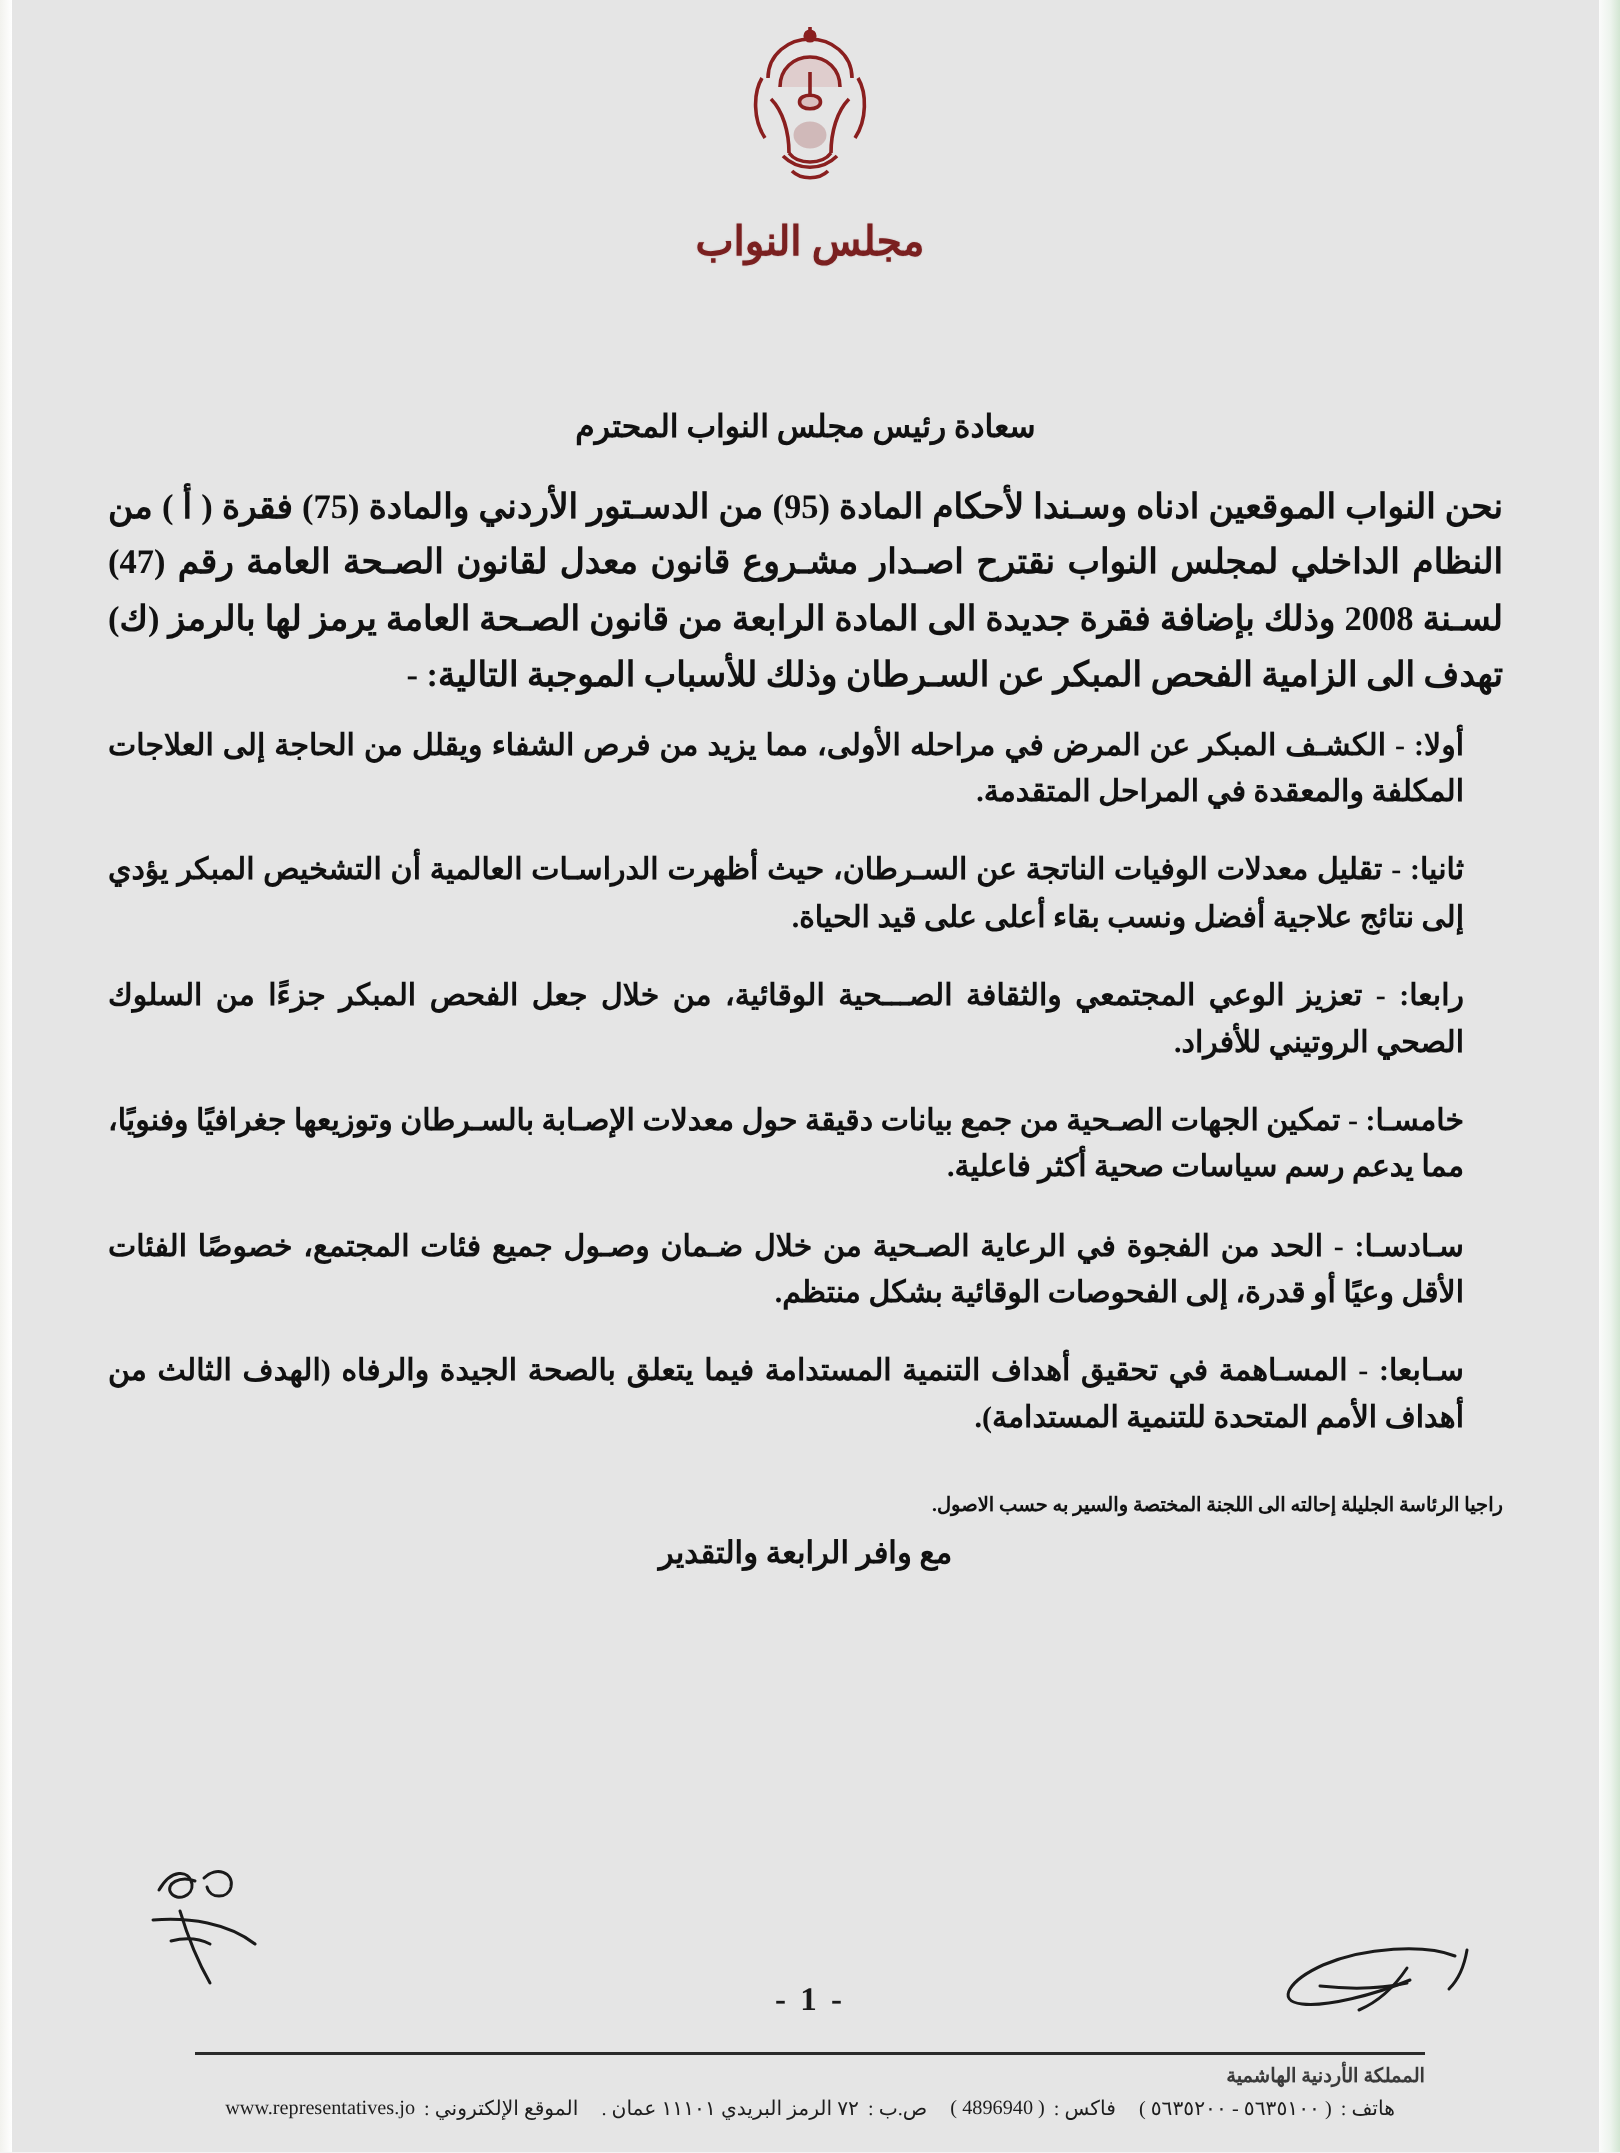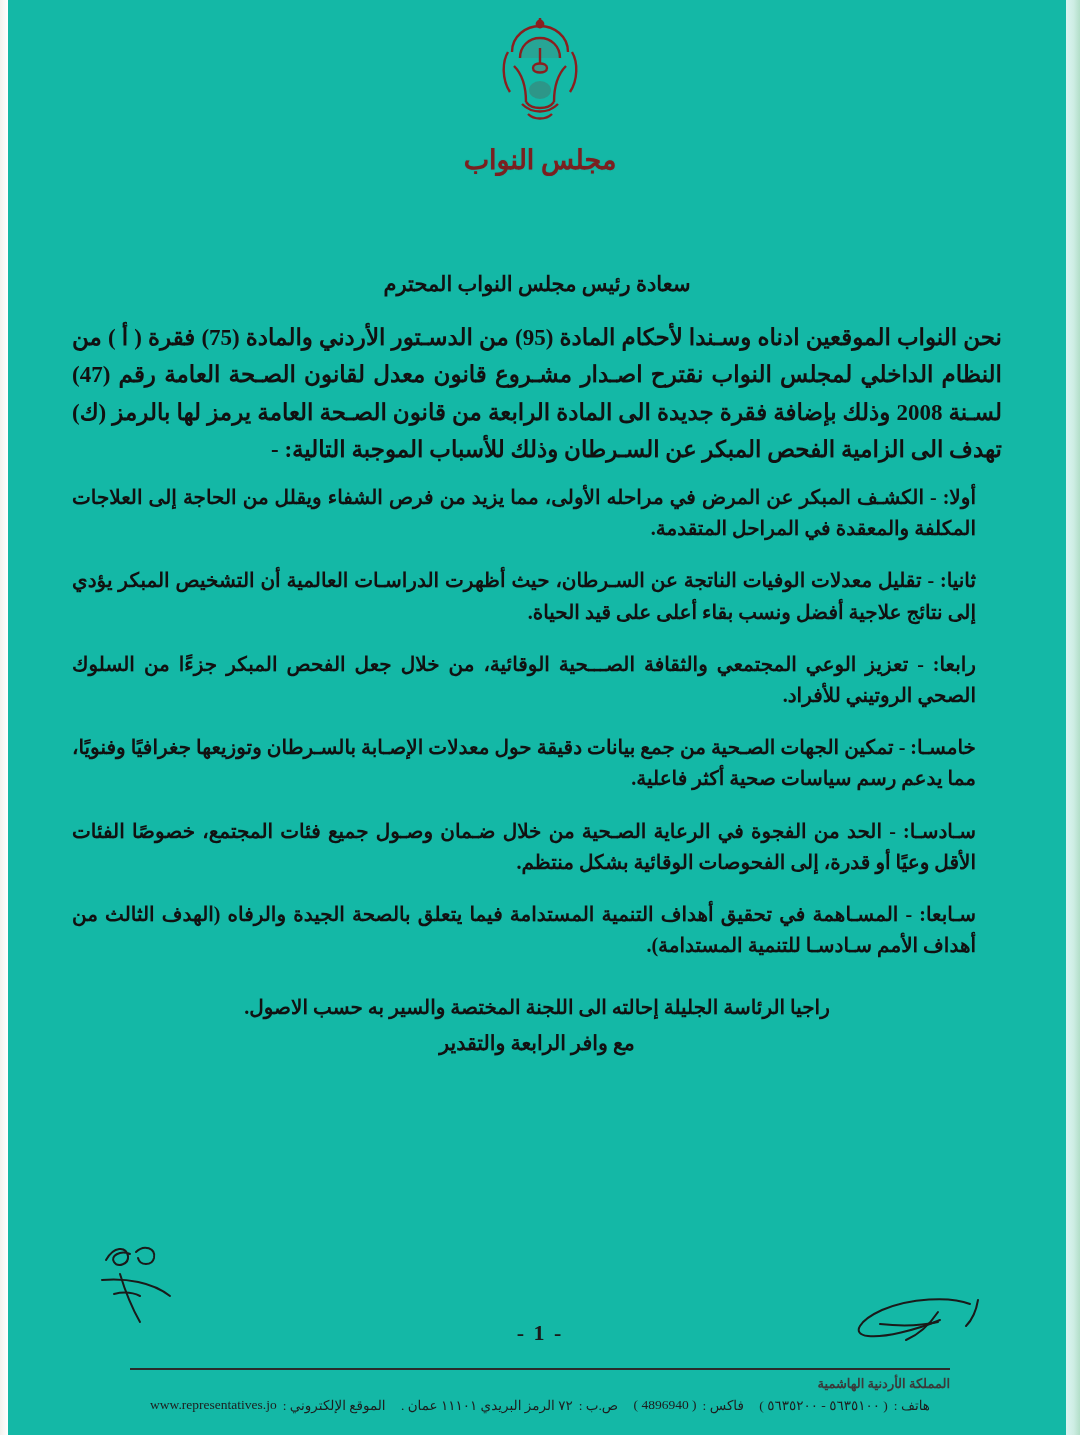--- a/index.html
+++ b/index.html
@@ -5,21 +5,21 @@
   html, body {
     margin: 0;
     padding: 0;
     background: #ffffff;
   }
   .page {
     position: relative;
     width: 1080px;
     height: 1435px;
     margin: 0 auto;
-    background: #14b8a6;
+    background: #e5e5e5;
     font-family: "Liberation Serif", "DejaVu Serif", serif;
     color: #111;
     overflow: hidden;
   }
   
   .scan-edge-right {
     position: absolute;
     top: 0;
     right: 0;
     width: 14px;
@@ -92,22 +92,21 @@
     font-size: 23px;
     line-height: 1.62;
   }
   p.item {
     padding-right: 26px;
     font-size: 20px;
     line-height: 1.56;
     margin: 0 0 21px 0;
   }
   p.closing {
-    text-align: center;
-    font-size: 20px;
+    font-size: 13px;
     font-weight: bold;
     margin: 34px 0 12px 0;
   }
   p.regards {
     text-align: center;
     font-size: 20.5px;
     font-weight: bold;
     margin: 0 0 0 0;
     padding-right: 0;
   }
@@ -222,21 +221,21 @@
 
     <div class="salutation">سعادة رئيس مجلس النواب المحترم</div>
 
     <p class="para preamble">نحن النواب الموقعين ادناه وسـندا لأحكام المادة (95) من الدسـتور الأردني والمادة (75) فقرة ( أ ) من النظام الداخلي لمجلس النواب نقترح اصـدار مشـروع قانون معدل لقانون الصـحة العامة رقم (47) لسـنة 2008 وذلك بإضافة فقرة جديدة الى المادة الرابعة من قانون الصـحة العامة يرمز لها بالرمز (ك) تهدف الى الزامية الفحص المبكر عن السـرطان وذلك للأسباب الموجبة التالية: -</p>
 
     <p class="para item">أولا: - الكشـف المبكر عن المرض في مراحله الأولى، مما يزيد من فرص الشفاء ويقلل من الحاجة إلى العلاجات المكلفة والمعقدة في المراحل المتقدمة.</p>
     <p class="para item">ثانيا: - تقليل معدلات الوفيات الناتجة عن السـرطان، حيث أظهرت الدراسـات العالمية أن التشخيص المبكر يؤدي إلى نتائج علاجية أفضل ونسب بقاء أعلى على قيد الحياة.</p>
     <p class="para item">رابعا: - تعزيز الوعي المجتمعي والثقافة الصـــحية الوقائية، من خلال جعل الفحص المبكر جزءًا من السلوك الصحي الروتيني للأفراد.</p>
     <p class="para item">خامسـا: - تمكين الجهات الصـحية من جمع بيانات دقيقة حول معدلات الإصـابة بالسـرطان وتوزيعها جغرافيًا وفنويًا، مما يدعم رسم سياسات صحية أكثر فاعلية.</p>
     <p class="para item">سـادسـا: - الحد من الفجوة في الرعاية الصـحية من خلال ضـمان وصـول جميع فئات المجتمع، خصوصًا الفئات الأقل وعيًا أو قدرة، إلى الفحوصات الوقائية بشكل منتظم.</p>
-    <p class="para item">سـابعا: - المسـاهمة في تحقيق أهداف التنمية المستدامة فيما يتعلق بالصحة الجيدة والرفاه (الهدف الثالث من أهداف الأمم سـادسـا للتنمية المستدامة).</p>
+    <p class="para item">سـابعا: - المسـاهمة في تحقيق أهداف التنمية المستدامة فيما يتعلق بالصحة الجيدة والرفاه (الهدف الثالث من أهداف الأمم المتحدة للتنمية المستدامة).</p>
 
     <p class="closing">راجيا الرئاسة الجليلة إحالته الى اللجنة المختصة والسير به حسب الاصول.</p>
     <p class="regards">مع وافر الرابعة والتقدير</p>
   </div>
 
   <div class="sig-left">
     <svg width="170" height="90" viewBox="0 0 170 90" xmlns="http://www.w3.org/2000/svg">
       <g fill="none" stroke="#1a1a1a" stroke-width="2" stroke-linecap="round">
         <path d="M10 22 C18 8 30 8 32 18 C33 26 22 30 18 24 C14 18 24 12 34 16"></path>
         <path d="M40 14 C48 6 60 10 58 20 C56 28 44 28 42 20"></path>

